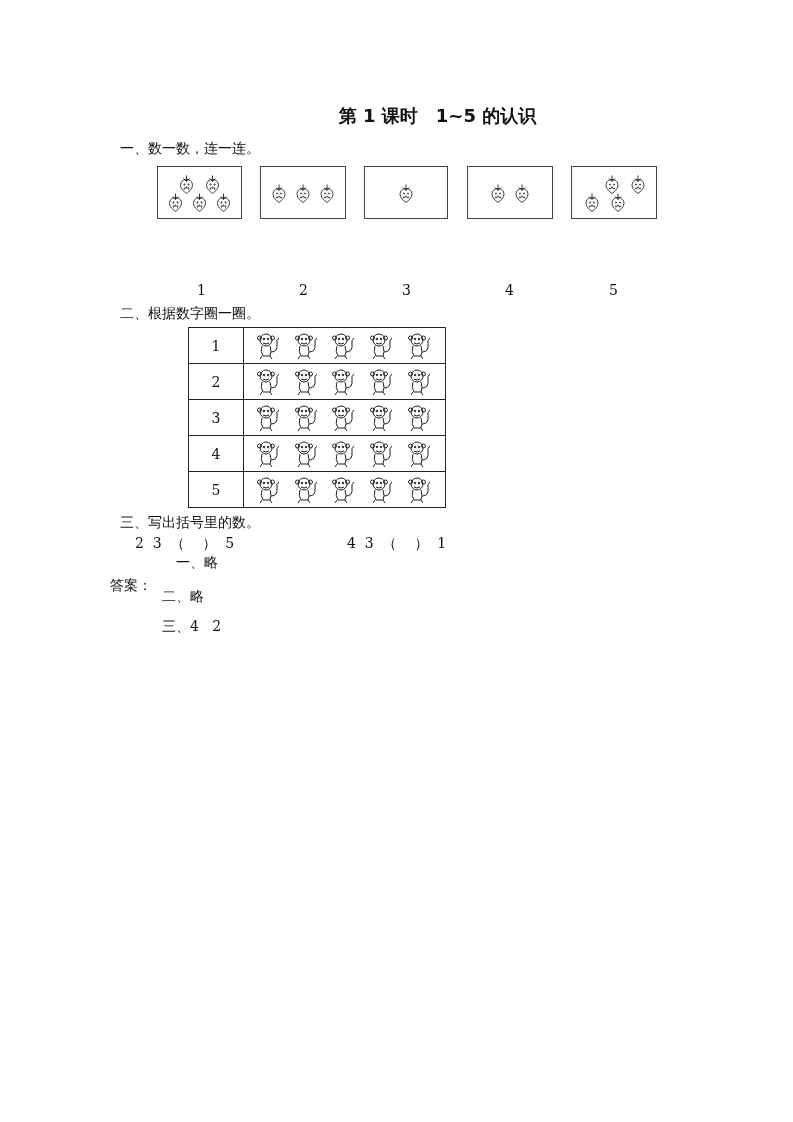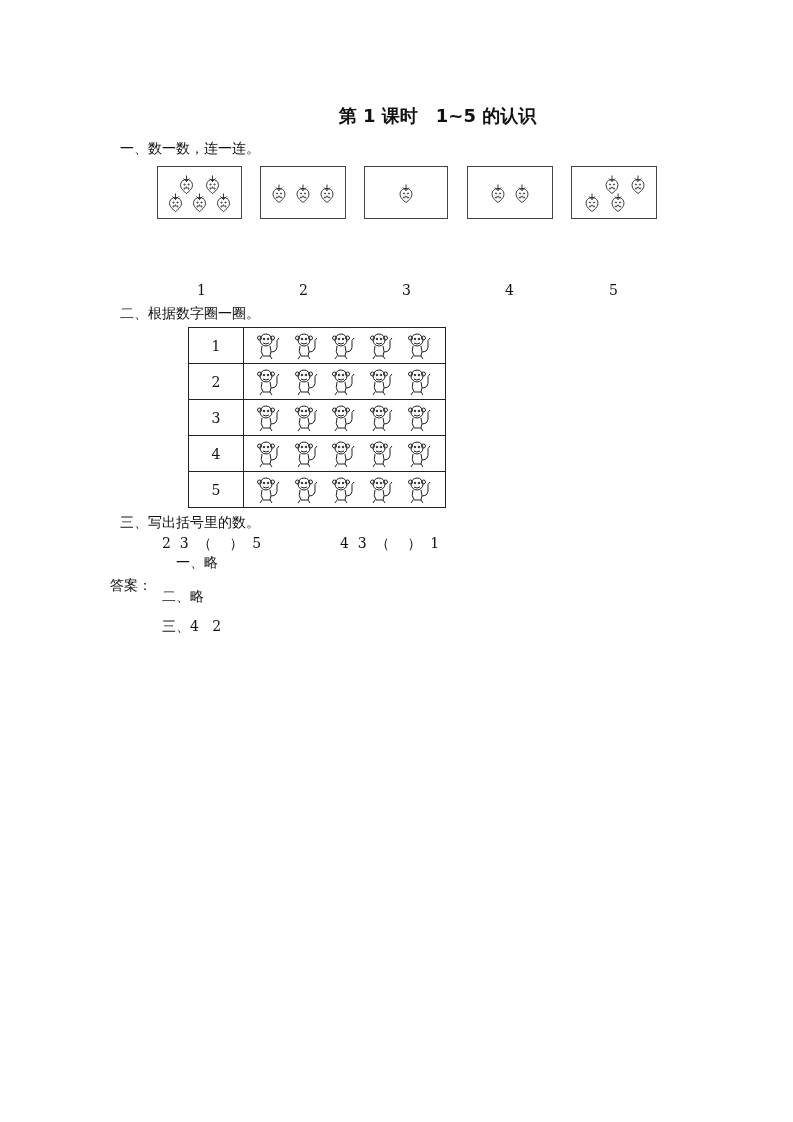--- a/index.html
+++ b/index.html
@@ -501,19 +501,19 @@
     <path d="M6,24 L4,27 M14,24 L16,27"></path>
     <path d="M15,20 Q22,20 21,12 Q20,8 23,6"></path>
   </svg>
           </div>
         </td>
       </tr>
     </tbody>
 </table>
 
 <div class="abs sec" style="top:514px">三、写出括号里的数。</div>
-<div class="line" style="left:162px; top:535px">2  3  （    ）  5</div>
-<div class="line" style="left:340px; top:535px">4  3  （    ）  1</div>
+<div class="line" style="left:135px; top:535px">2  3  （    ）  5</div>
+<div class="line" style="left:347px; top:535px">4  3  （    ）  1</div>
 
 <div class="line" style="left:110px; top:577px">答案：</div>
 <div class="line" style="left:176px; top:554px">一、略</div>
 <div class="line" style="left:162px; top:588px">二、略</div>
 <div class="line" style="left:162px; top:618px">三、4   2</div>
 
 </body></html>

